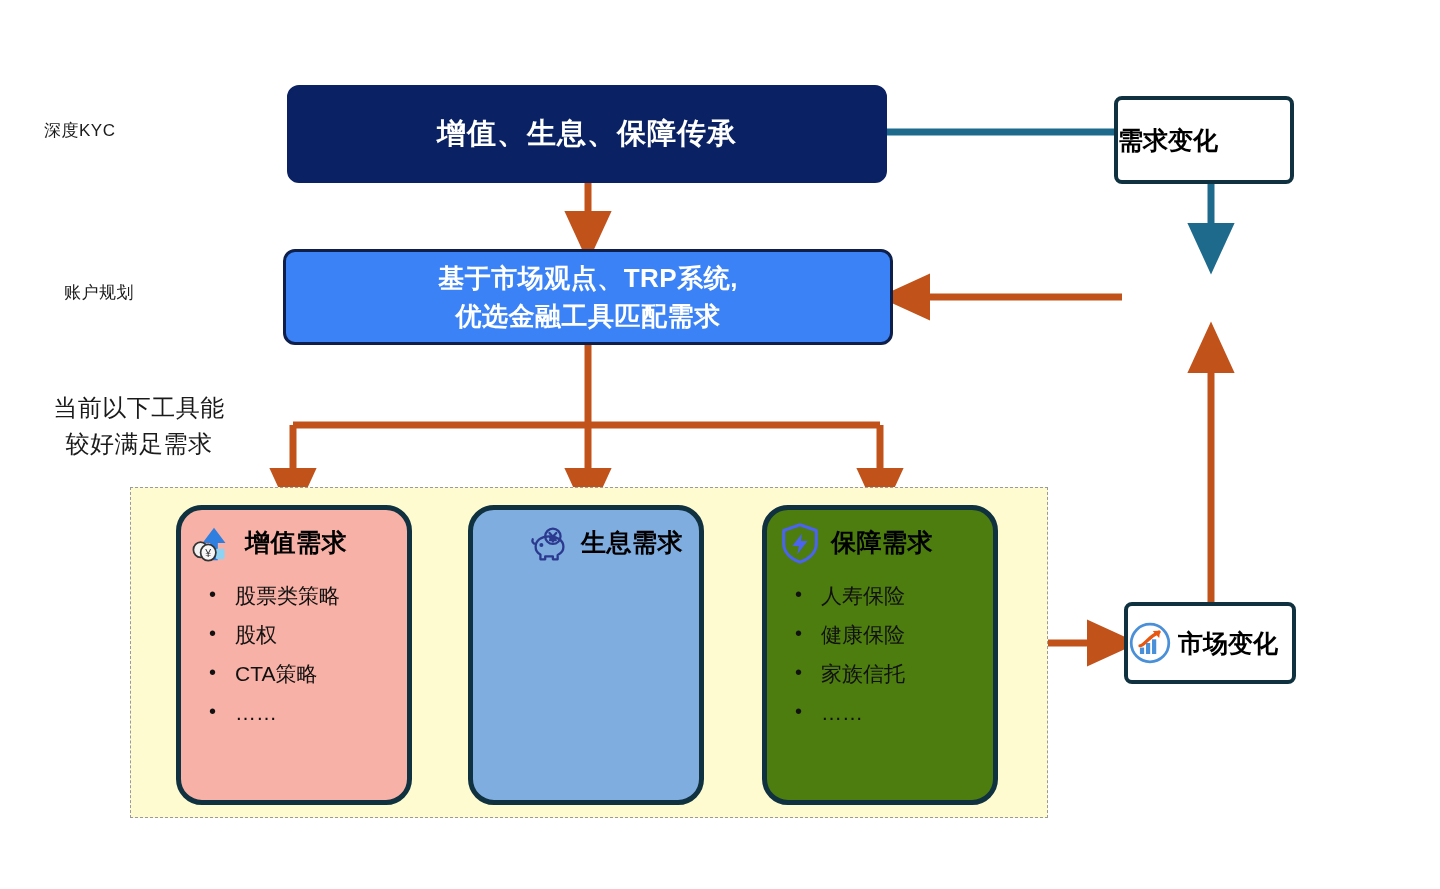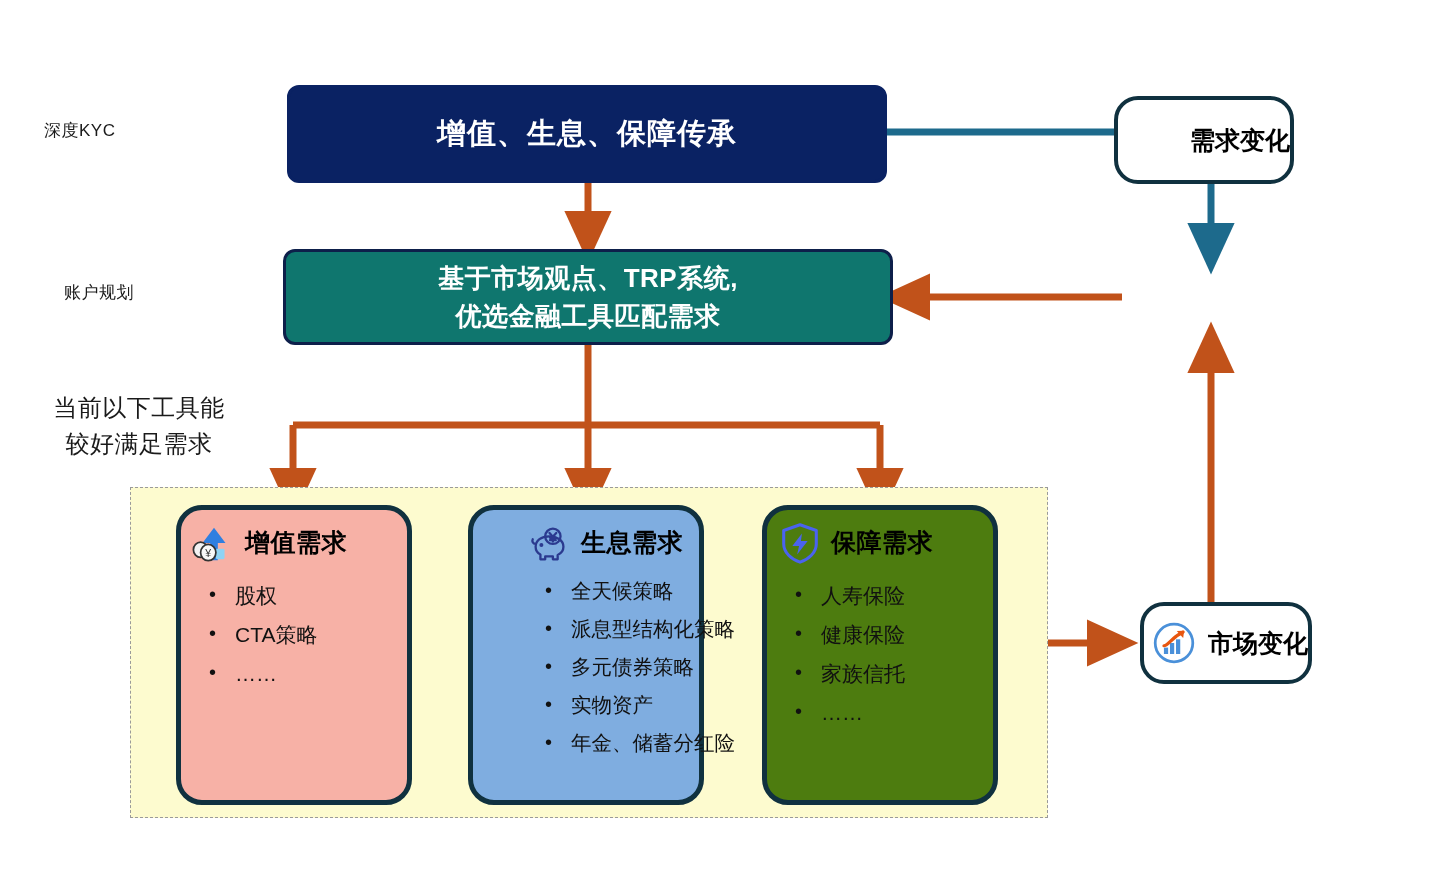--- a/index.html
+++ b/index.html
@@ -51,58 +51,57 @@
   }
   #box-top {
     left: 287px; top: 85px; width: 600px; height: 98px;
     background: #0a2263;
     border-color: #0a2263;
     font-size: 29px;
     letter-spacing: 1px;
   }
   #box-mid {
     left: 283px; top: 249px; width: 610px; height: 96px;
-    background: #0f766e;
+    background: #3b82f6;
     border-color: #0d1f4a;
     font-size: 26px;
     line-height: 38px;
     letter-spacing: 0.5px;
   }
   #box-mid .two-line { display: block; }
 
   
   .sidebox {
     position: absolute;
-    border-radius: 24px;
+    border-radius: 8px;
     border: 4px solid #10313f;
     display: flex;
     align-items: center;
-    justify-content: flex-end;
+    justify-content: flex-start;
     box-sizing: border-box;
     font-weight: bold;
     font-size: 25px;
   }
   #box-demand {
     left: 1114px; top: 96px; width: 180px; height: 88px;
     background: #ffffff;
     color: #000000;
   }
   #box-balance {
     left: 1122px; top: 261px; width: 176px; height: 74px;
     background: #fa3c05;
     color: #ffffff;
     border-color: #10313f;
   }
   #box-market {
     left: 1124px; top: 602px; width: 172px; height: 82px;
     background: #ffffff;
     color: #000000;
-    gap: 12px;
+    gap: 6px;
     font-size: 25px;
-    margin-left: 16px;
   }
 
   
   .market-icon { width: 44px; height: 44px; flex: none; display:block; }
 
   
   #yellow-panel {
     position: absolute;
     left: 130px; top: 487px; width: 918px; height: 331px;
     background: #fdfbcf;
@@ -245,47 +244,41 @@
       <svg class="card-icon" viewBox="0 0 48 48">
         <path d="M20,42 L20,24 L12,24 L24,8 L36,24 L28,24 L28,42 z" fill="#2f7fe0"></path>
         <rect x="26" y="30" width="9" height="11" rx="1.5" fill="#8fd3f4"></rect>
         <ellipse cx="10" cy="31" rx="7.5" ry="8" fill="#f2f2f2" stroke="#333333" stroke-width="1.8"></ellipse>
         <ellipse cx="18" cy="34" rx="8" ry="8.5" fill="#f8f8f8" stroke="#333333" stroke-width="1.8"></ellipse>
         <text x="18" y="39" font-size="11" text-anchor="middle" fill="#333333" font-family="'Liberation Sans',sans-serif">¥</text>
       </svg>
       <span class="card-title">增值需求</span>
     </div>
     <ul class="card-list">
+      <li>股票类策略</li>
       <li>股权</li>
       <li>CTA策略</li>
       <li>……</li>
     </ul>
   </div>
 
   <div class="card" id="card-income">
     <div class="card-head">
       <svg class="card-icon" viewBox="0 0 48 48">
         <g fill="none" stroke="#2b3a8f" stroke-width="2.4" stroke-linejoin="round" stroke-linecap="round">
           <path d="M9,28 C9,21 15,17 23,17 C31,17 38,21 38,28 C38,32 35.5,35 32,36.5 L32,41 L27,41 L27,38 L19,38 L19,41 L14,41 L14,36 C11,34.5 9,31.5 9,28 z"></path>
           <path d="M9,25 C6,25 5,22 6,20"></path>
           <circle cx="27" cy="17" r="8"></circle>
           <path d="M23.5,13.5 L27,17.5 L30.5,13.5"></path>
           <path d="M24,18.5 L30,18.5 M24,21 L30,21 M27,17.5 L27,22.5"></path>
           <circle cx="15" cy="26" r="0.9" fill="#2b3a8f"></circle>
         </g>
       </svg>
       <span class="card-title">生息需求</span>
     </div>
-    <ul class="card-list">
-      <li>全天候策略</li>
-      <li>派息型结构化策略</li>
-      <li>多元债券策略</li>
-      <li>实物资产</li>
-      <li>年金、储蓄分红险</li>
-    </ul>
   </div>
 
   <div class="card" id="card-protect">
     <div class="card-head">
       <svg class="card-icon" viewBox="0 0 48 48">
         <path d="M24,5 L41,11 L41,25 C41,34 33,41 24,44 C15,41 7,34 7,25 L7,11 z" fill="none" stroke="#4a63f0" stroke-width="3.2" stroke-linejoin="round"></path>
         <path d="M26,14 L16,27 L23,27 L21,36 L32,22 L25,22 z" fill="#4a63f0"></path>
       </svg>
       <span class="card-title">保障需求</span>
     </div>

